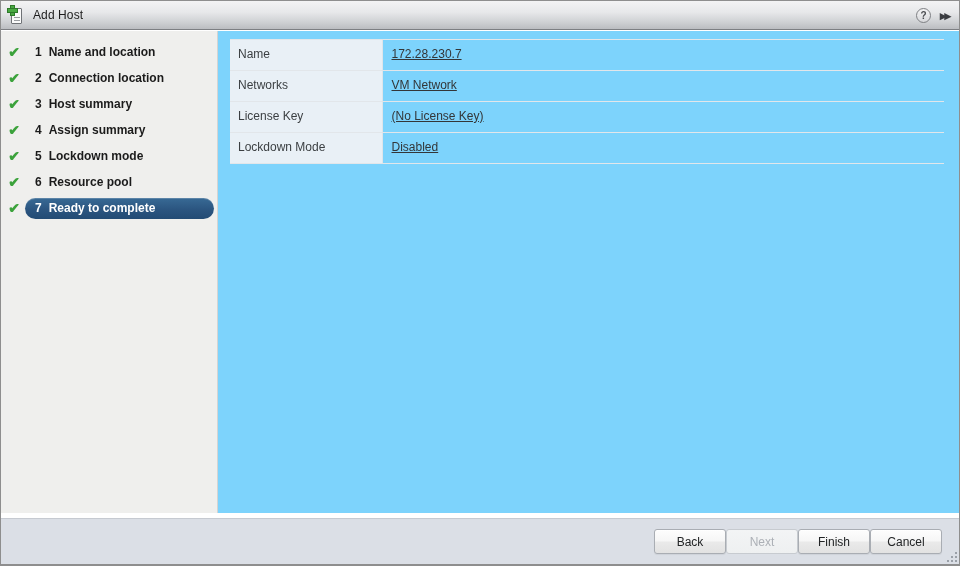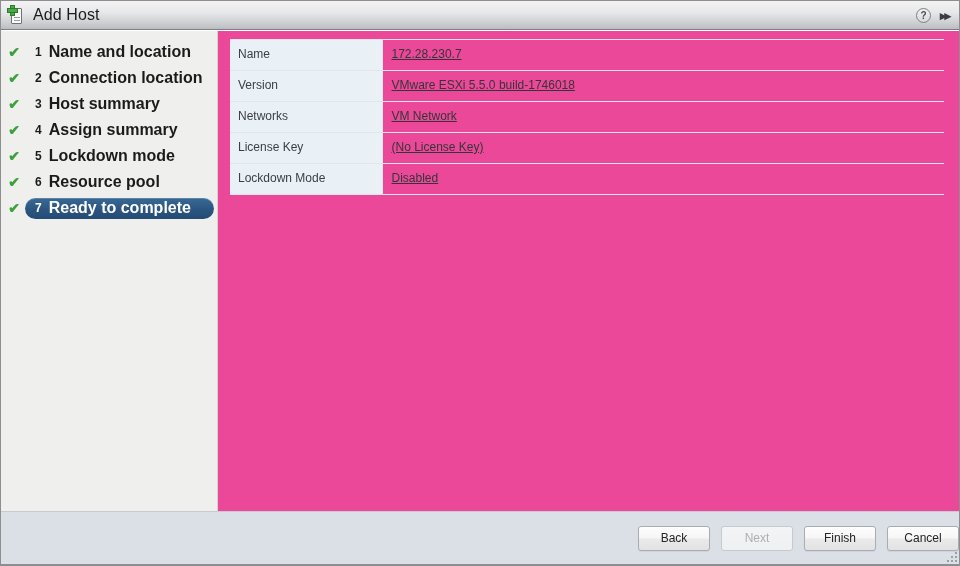--- a/index.html
+++ b/index.html
@@ -66,21 +66,21 @@
   }
   .title-icon .plus span {
     position: absolute;
     background: #49a942;
     box-shadow: 0 0 0 1px #2f7a2b;
   }
   .title-icon .plus span:nth-child(1) { left: 3px; top: 0; width: 3px; height: 9px; }
   .title-icon .plus span:nth-child(2) { left: 0; top: 3px; width: 9px; height: 3px; }
 
   .title-text {
-    font-size: 16px;
+    font-size: 12px;
     color: #1c1c1c;
     letter-spacing: .1px;
     flex: 1 1 auto;
   }
 
   .title-actions {
     display: flex;
     align-items: center;
     gap: 9px;
     flex: 0 0 auto;
@@ -150,36 +150,36 @@
     padding: 0 14px 0 10px;
     flex: 0 0 auto;
   }
   .step-num {
     font-size: 12px;
     color: #1b1b1b;
     font-weight: bold;
     margin-right: 7px;
   }
   .step-label {
-    font-size: 16px;
+    font-size: 12px;
     color: #1b1b1b;
     font-weight: bold;
   }
   .step.active .step-pill {
     background: #2d5c87;
     background: linear-gradient(to bottom, #386a95 0%, #2b5580 55%, #234b74 100%);
     box-shadow: inset 0 1px 0 rgba(255,255,255,.18);
     width: 189px;
   }
   .step.active .step-num,
   .step.active .step-label { color: #ffffff; }
 
   .content {
     flex: 1 1 auto;
-    background: #ec4899;
+    background: #7dd3fc;
     padding: 8px 0 8px 12px;
   }
 
   
   .summary-table {
     width: 714px;
     border-collapse: collapse;
     table-layout: fixed;
   }
   .summary-table tr { border-bottom: 1px solid #e2e6ea; }
@@ -200,27 +200,27 @@
     color: #3b3f42;
   }
   .summary-table td { padding-left: 9px; }
   .summary-table td .line { display: block; text-decoration: underline; }
 
   
   .footer {
     position: absolute;
     left: 0; right: 0;
     bottom: 0;
-    height: 53px;
+    height: 46px;
     background: #dbdfe6;
     border-top: 1px solid #c6cad1;
     display: flex;
     align-items: center;
     justify-content: flex-end;
-    gap: 11px;
+    padding-right: 17px;
   }
   .btn {
     min-width: 72px;
     height: 25px;
     padding: 0 12px;
     font-size: 12px;
     color: #222426;
     font-family: "Liberation Sans", sans-serif;
     background: linear-gradient(to bottom, #fdfdfd 0%, #f6f6f6 48%, #eaeaea 52%, #e2e2e2 100%);
     border: 1px solid #a9adb3;
@@ -326,26 +326,20 @@
         </div>
       </div>
 
     <div class="content">
       <table class="summary-table">
         <tbody id="summary-body">
             <tr>
               <th>Name</th>
               <td>
                 <span class="line">172.28.230.7</span>
-              </td>
-            </tr>
-            <tr>
-              <th>Version</th>
-              <td>
-                <span class="line">VMware ESXi 5.5.0 build-1746018</span>
               </td>
             </tr>
             <tr>
               <th>Networks</th>
               <td>
                 <span class="line">VM Network</span>
               </td>
             </tr>
             <tr>
               <th>License Key</th>

